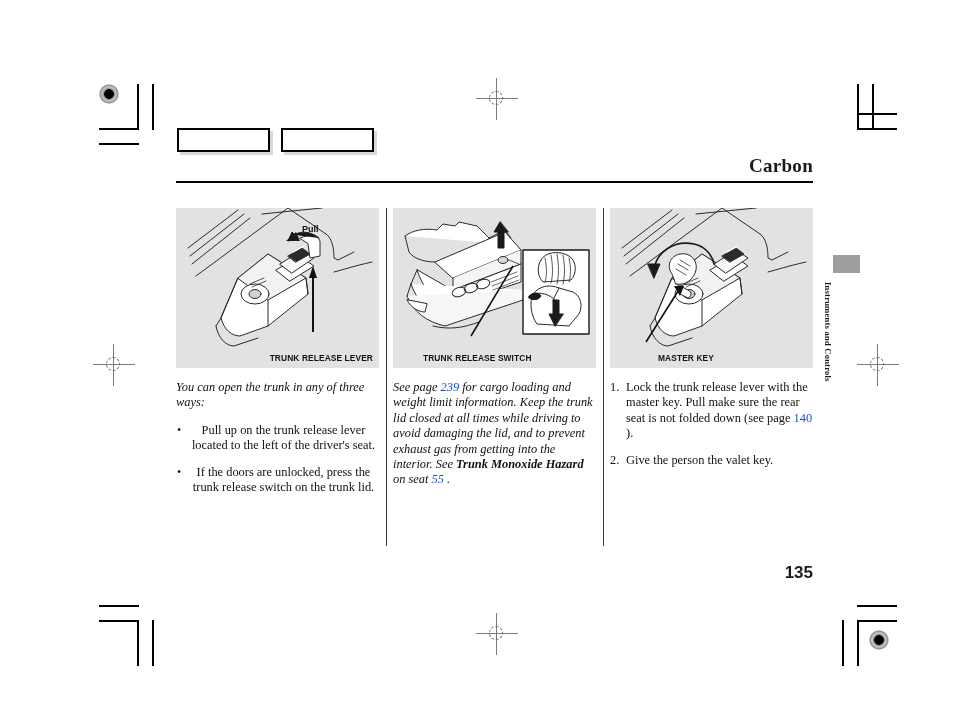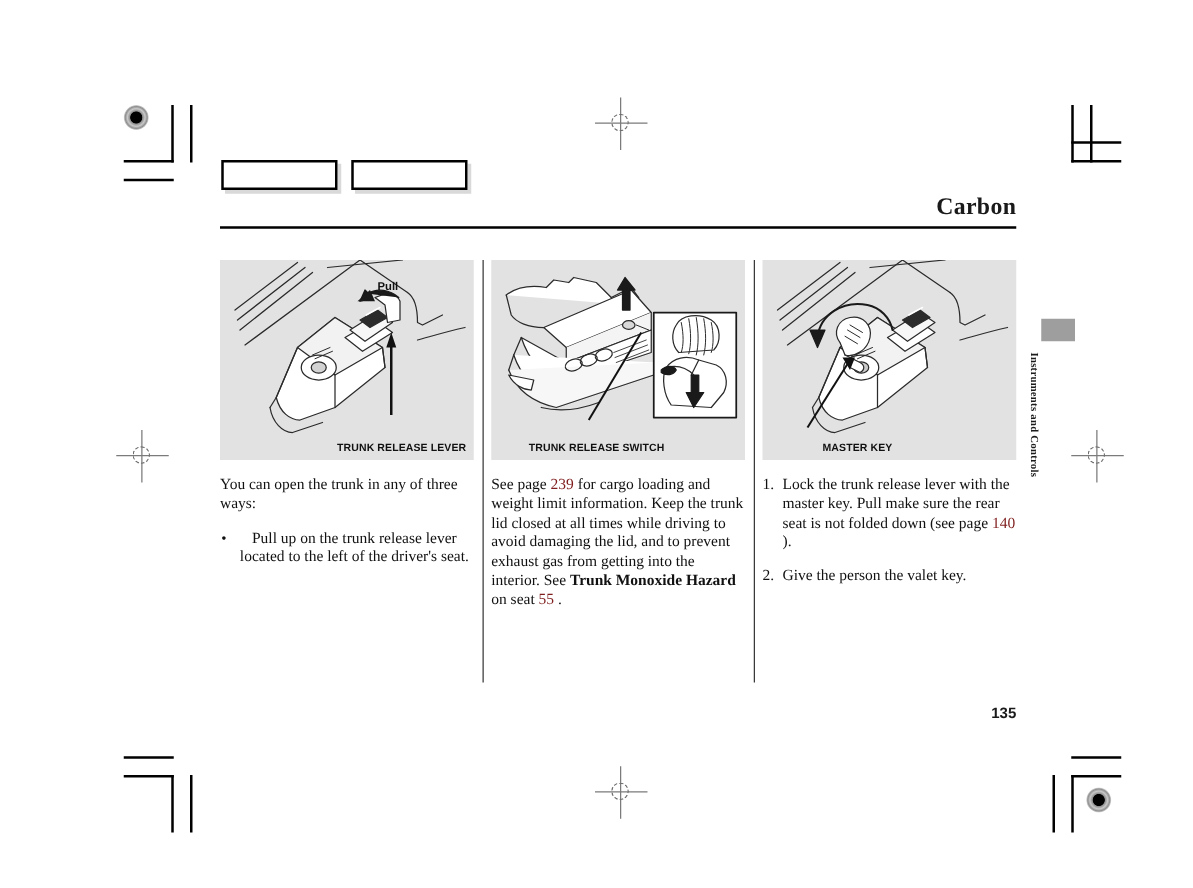--- a/index.html
+++ b/index.html
@@ -155,20 +155,21 @@
   
   .body-text {
     margin-top: 12px;
     font-size: 12.4px;
     line-height: 15.4px;
     font-family: "Liberation Serif", serif;
     color: #111111;
   }
   .body-text p {
     margin: 0 0 12px 0;
+    font-style: italic;
   }
   .body-text p:last-child { margin-bottom: 0; }
 
   ul.bullets {
     list-style: none;
     margin: 0;
     padding: 0;
   }
   ul.bullets li {
     position: relative;
@@ -199,21 +200,21 @@
   }
   ol.numbers li:last-child { margin-bottom: 0; }
   ol.numbers li::before {
     content: counter(step) ".";
     position: absolute;
     left: 0;
     top: 0;
   }
 
   .xref {
-    color: #7f1d1d;
+    color: #1d4ed8;
   }
   .bold-ref {
     font-weight: bold;
   }
 
   
   #side-tab-block {
     position: absolute;
     left: 833px;
     top: 255px;
@@ -238,21 +239,21 @@
 
   
   #page-number {
     position: absolute;
     left: 745px;
     top: 563px;
     width: 68px;
     text-align: right;
     font-family: "Liberation Sans", sans-serif;
     font-weight: bold;
-    font-size: 12px;
+    font-size: 17px;
     color: #1a1a1a;
   }
 </style>
 </head>
 <body>
 
 <div class="reg-dot" style="left:99px; top:84px;"></div>
 <div class="crop-line" style="left:137px; top:84px; width:2px; height:46px;"></div>
 <div class="crop-line" style="left:152px; top:84px; width:2px; height:46px;"></div>
 <div class="crop-line" style="left:99px; top:128px; width:40px; height:2px;"></div>
@@ -352,20 +353,21 @@
       <path d="M133 70 L141 70 L137 58 Z" fill="#111111"></path>
     </svg>
     <div class="pull-label">Pull</div>
     <div class="fig-caption" id="caption-1">TRUNK RELEASE LEVER</div>
   </div>
 
   <div class="body-text">
     <p>You can open the trunk in any of three ways:</p>
     <ul class="bullets">
       <li>Pull up on the trunk release lever located to the left of the driver's seat.</li>
+      <li>If the doors are unlocked, press the trunk release switch on the trunk lid.</li>
     </ul>
   </div>
 </div>
 
 <div class="column" id="col-2">
 
   <div class="figure">
     <svg width="203" height="160" viewBox="0 0 203 160">
       <g fill="none" stroke="#2b2b2b" stroke-width="1" stroke-linejoin="round" stroke-linecap="round">
 

